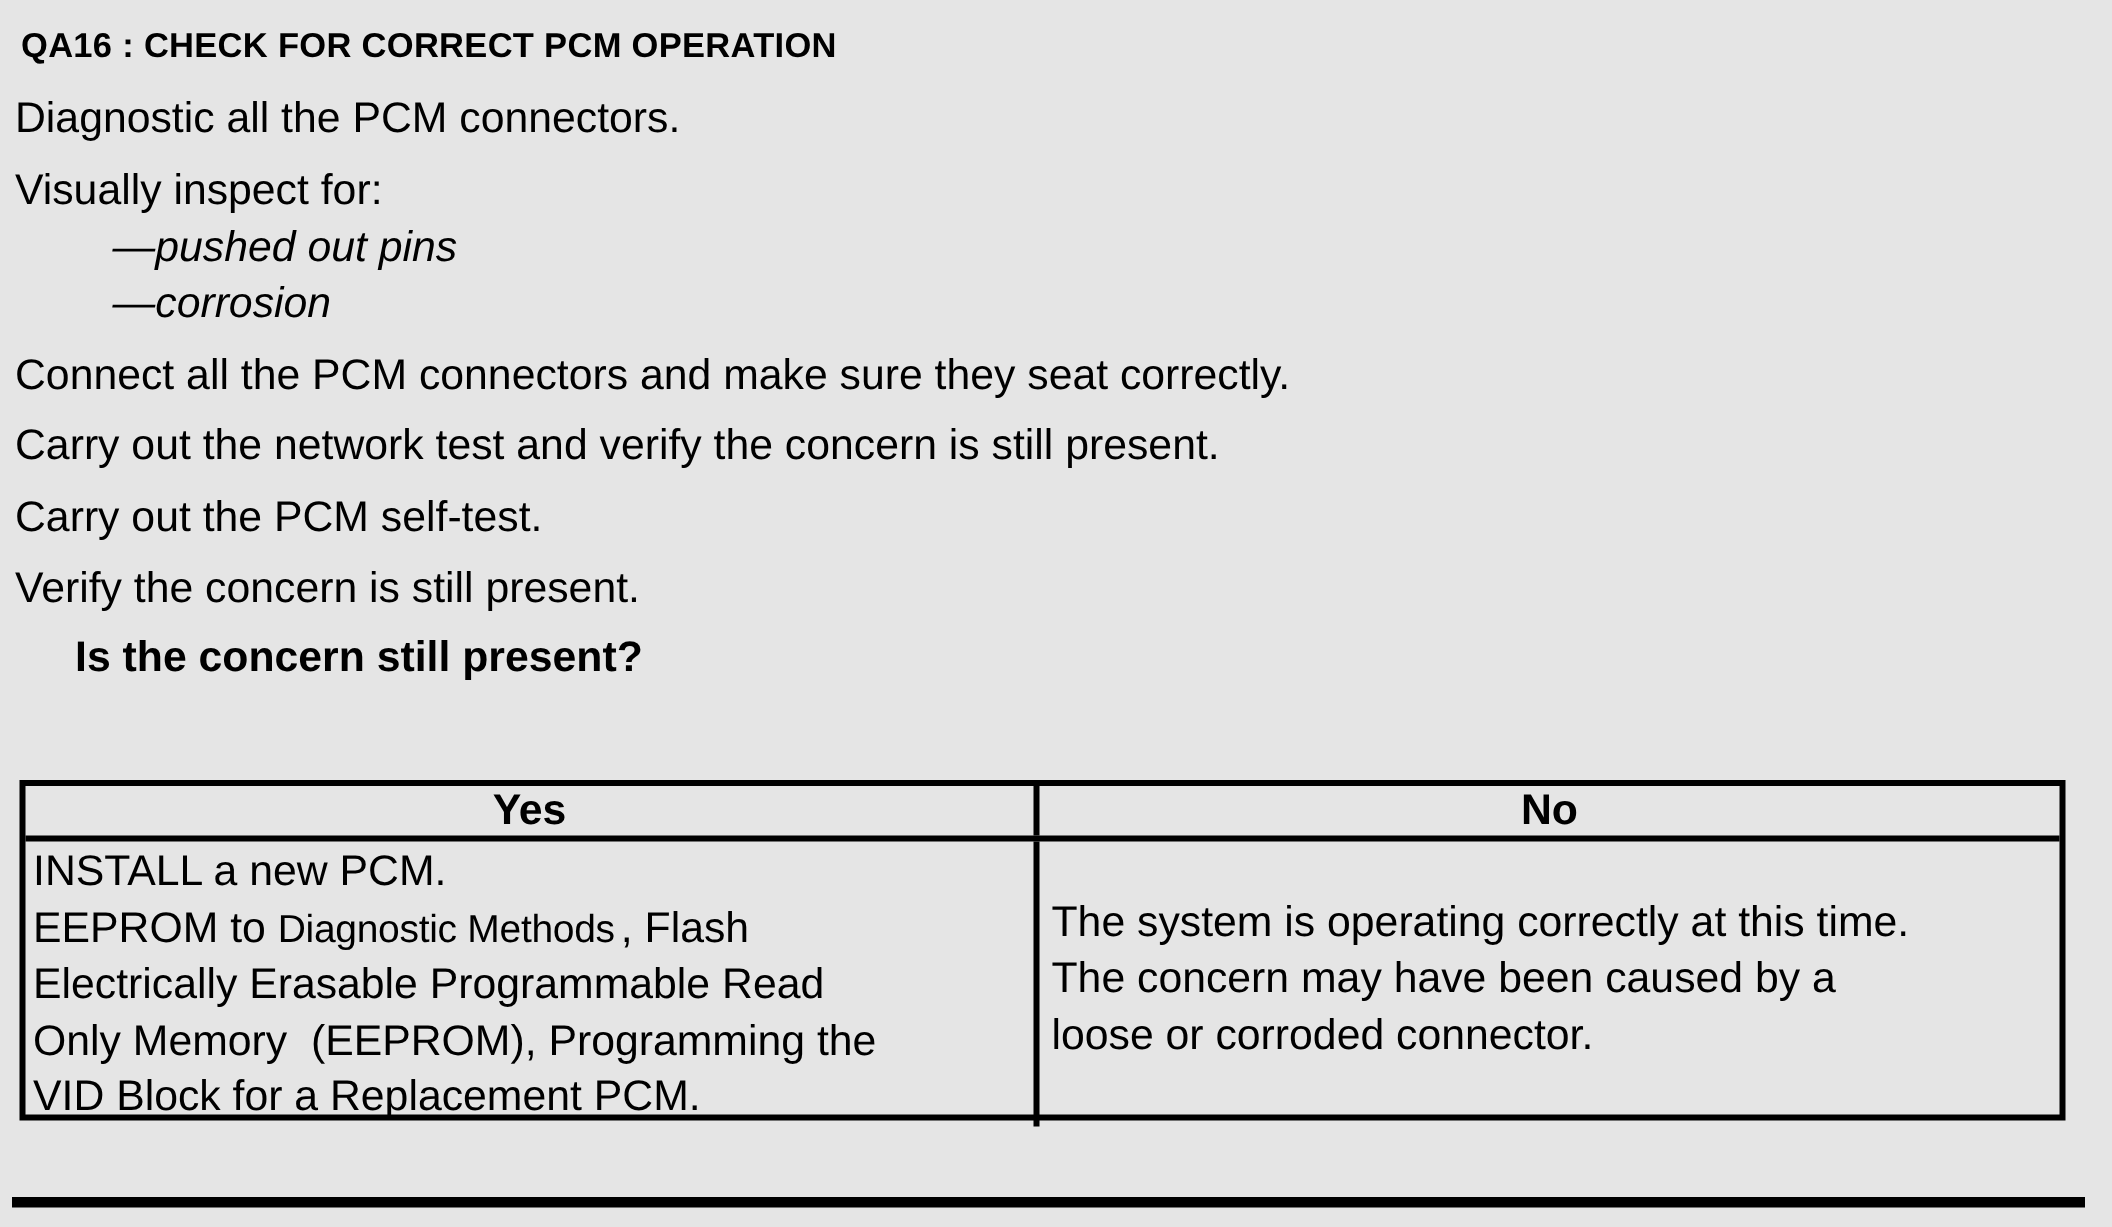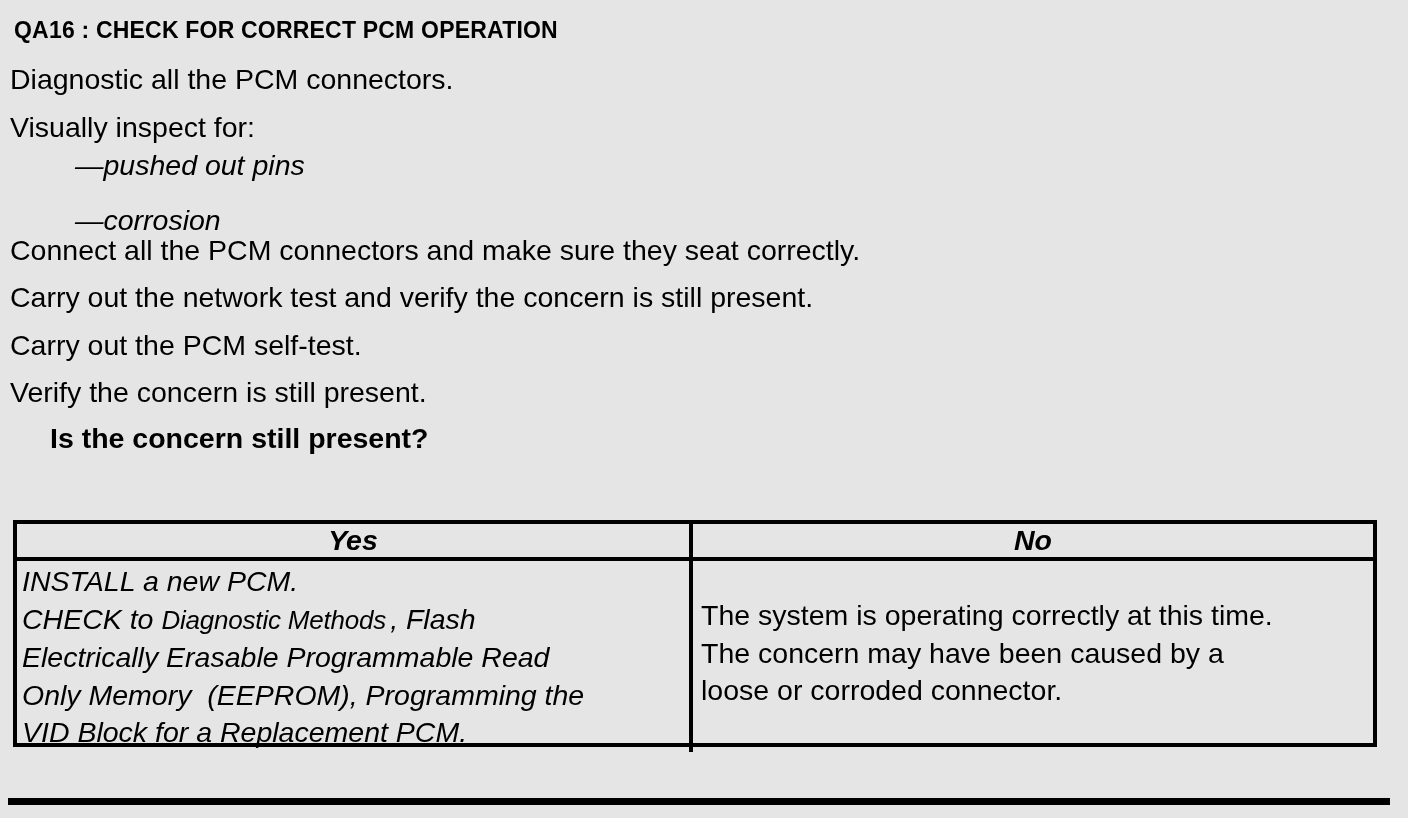--- a/index.html
+++ b/index.html
@@ -49,29 +49,28 @@
   }
   .tbody {
     display: flex;
     flex: 1 1 auto;
   }
   .th {
     font-size: 28.5px;
     font-weight: bold;
     text-align: center;
     line-height: 33px;
-    font-style: italic;
   }
   .col-yes { flex: 0 0 676px; border-right: 4px solid #000000; box-sizing: border-box; }
   .col-no  { flex: 1 1 auto; }
   .td {
     font-size: 28.5px;
     line-height: 37.5px;
   }
-  .td-yes { padding: 2px 4px 0 5px; font-style: italic; }
+  .td-yes { padding: 2px 4px 0 5px; }
   .td-no {
     display: flex;
     align-items: center;
     padding: 0 6px 6px 8px;
     white-space: pre-line;
   }
   .yes-line { white-space: pre-wrap; }
   .ref-link {
     font-size: 26px;
     letter-spacing: -0.2px;
@@ -89,36 +88,36 @@
 </head>
 <body>
 
 <div class="page">
 
   <div class="abs doc-title">QA16 : CHECK FOR CORRECT PCM OPERATION</div>
 
   <div class="abs body-line" style="top:63px">Diagnostic all the PCM connectors.</div>
   <div class="abs body-line" style="top:111px">Visually inspect for:</div>
   <div class="abs body-line indent" style="top:149px">—pushed out pins</div>
-  <div class="abs body-line indent" style="top:204px">—corrosion</div>
+  <div class="abs body-line indent" style="top:186px">—corrosion</div>
   <div class="abs body-line" style="top:234px">Connect all the PCM connectors and make sure they seat correctly.</div>
   <div class="abs body-line" style="top:281px">Carry out the network test and verify the concern is still present.</div>
   <div class="abs body-line" style="top:329px">Carry out the PCM self-test.</div>
   <div class="abs body-line" style="top:376px">Verify the concern is still present.</div>
   <div class="abs body-line question" style="top:422px">Is the concern still present?</div>
 
   <div class="abs decision-table">
     <div class="thead">
       <div class="th col-yes">Yes</div>
       <div class="th col-no">No</div>
     </div>
     <div class="tbody">
       <div class="td td-yes col-yes">
         <div class="yes-line">INSTALL a new PCM.</div>
-        <div class="yes-line"><span>CHECK to </span><span class="ref-link">Diagnostic Methods</span><span class="ref-suffix">, Flash</span></div>
+        <div class="yes-line"><span>EEPROM to </span><span class="ref-link">Diagnostic Methods</span><span class="ref-suffix">, Flash</span></div>
         <div class="yes-line">Electrically Erasable Programmable Read</div>
         <div class="yes-line">Only Memory  (EEPROM), Programming the</div>
         <div class="yes-line">VID Block for a Replacement PCM.</div>
       </div>
       <div class="td td-no col-no">
         <div>The system is operating correctly at this time.
 The concern may have been caused by a
 loose or corroded connector.</div>
       </div>
     </div>

